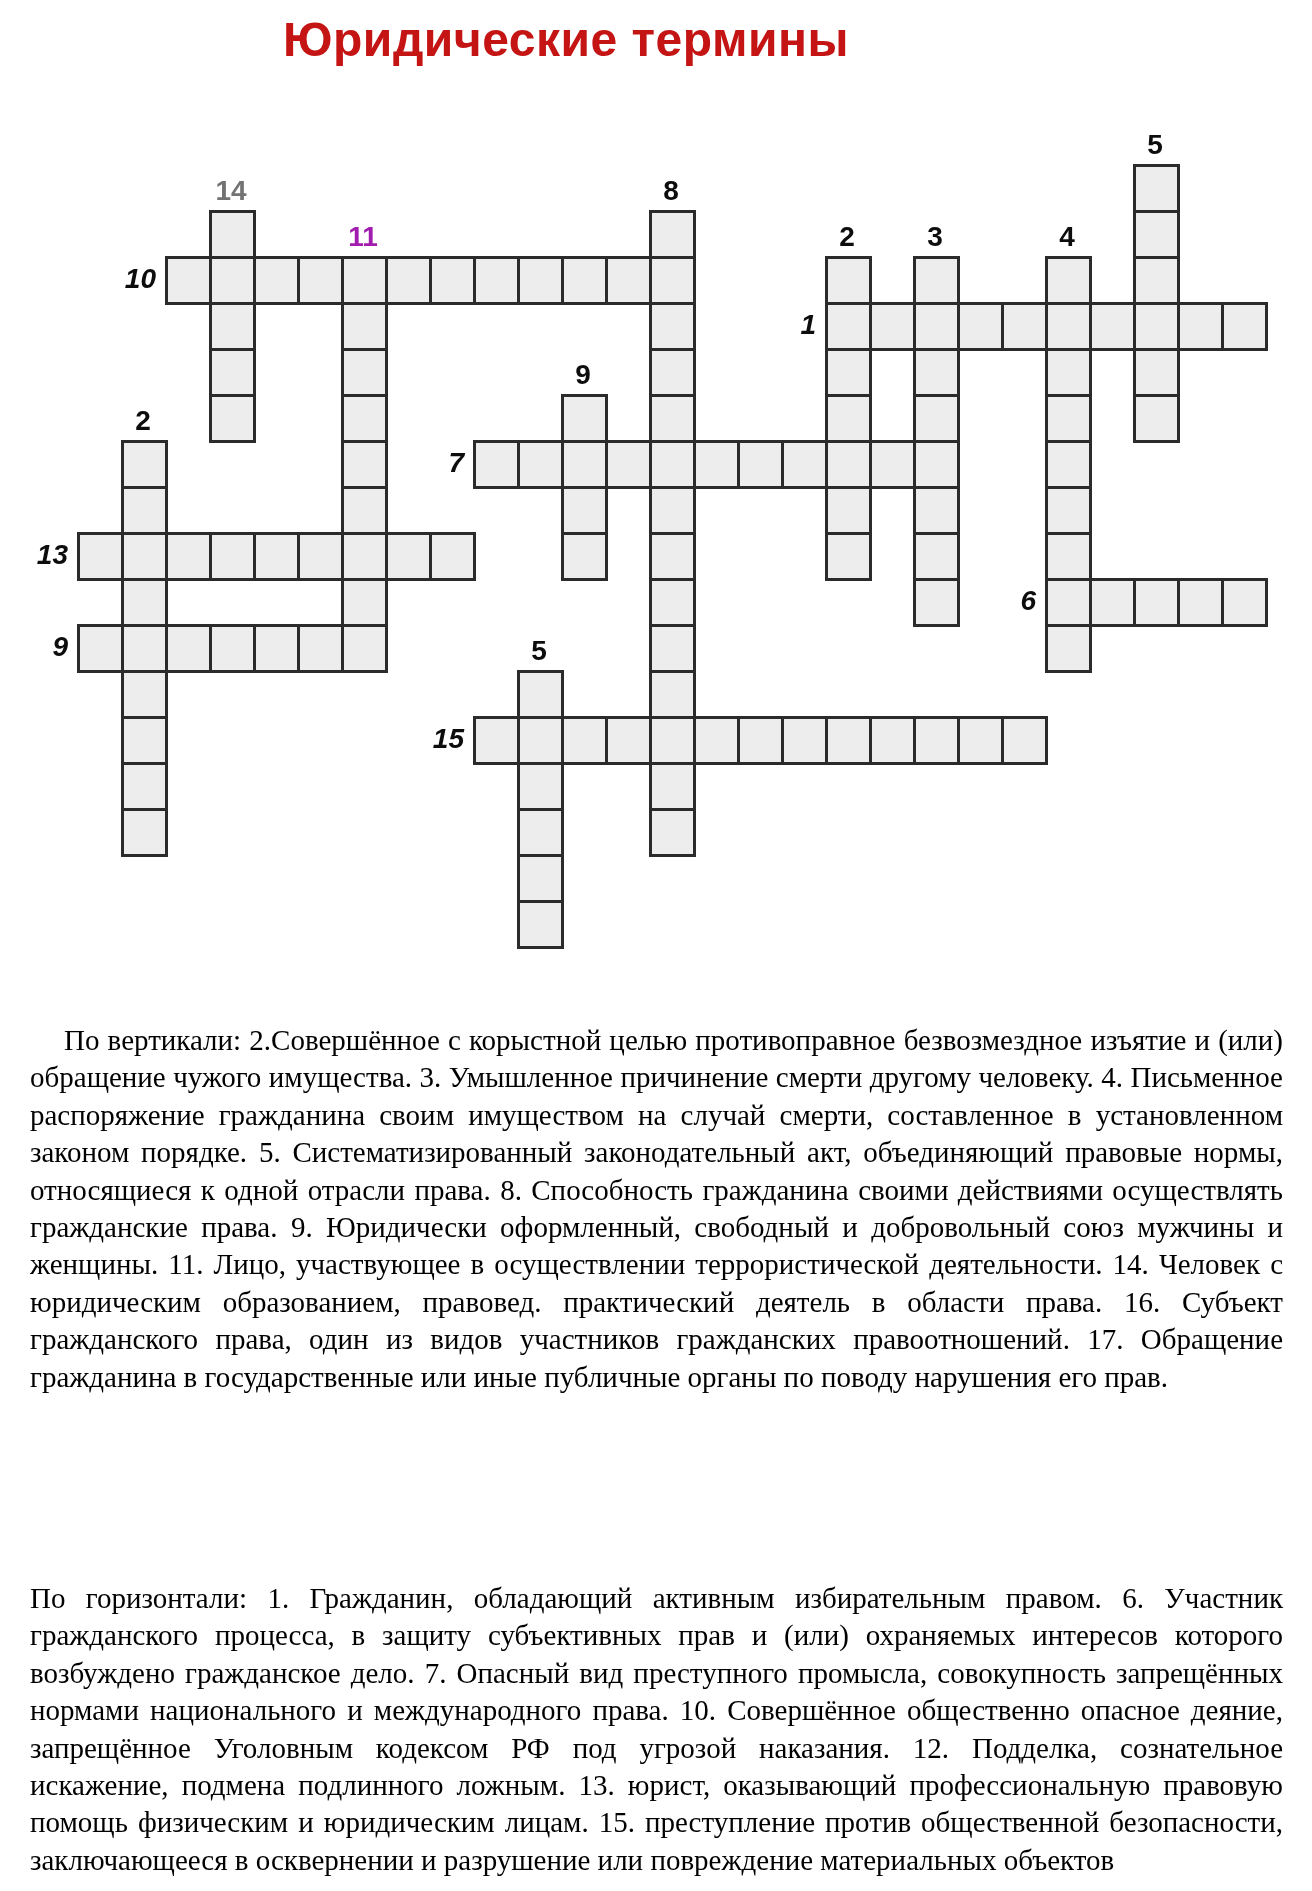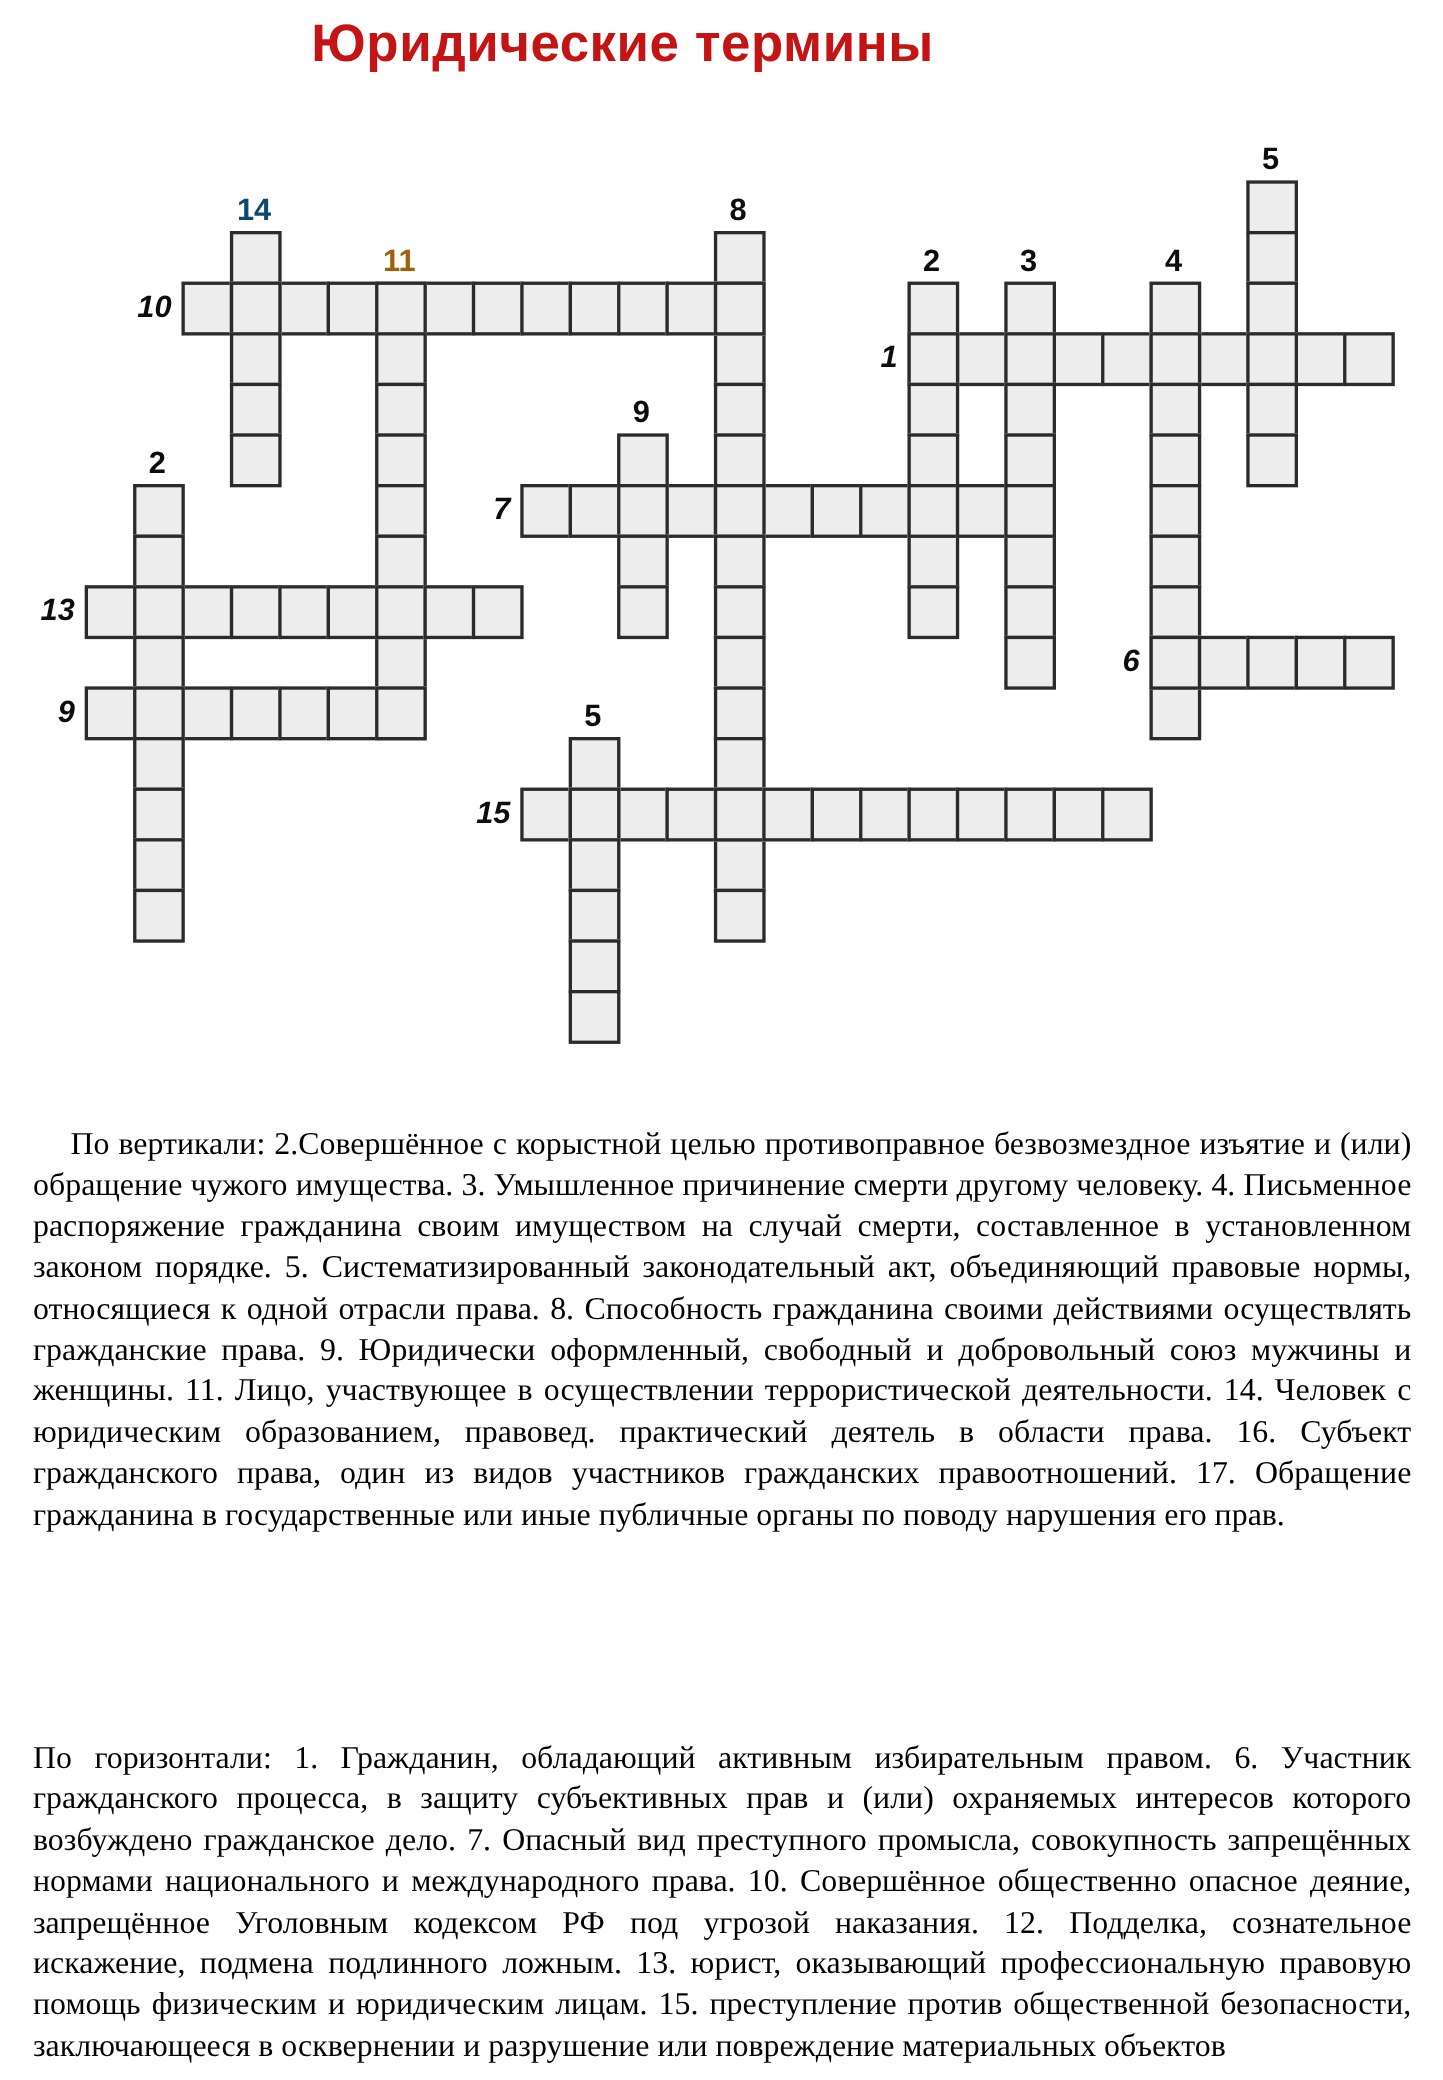--- a/index.html
+++ b/index.html
@@ -155,21 +155,21 @@
     <div class="hlabel" style="color: rgb(13, 13, 13); left: 96px; top: 265px;">10</div>
     <div class="cell" style="left: 341px; top: 256px; width: 47px; height: 49px; background: rgb(237, 237, 237); border-color: rgb(43, 43, 43);"></div>
     <div class="cell" style="left: 341px; top: 302px; width: 47px; height: 49px; background: rgb(237, 237, 237); border-color: rgb(43, 43, 43);"></div>
     <div class="cell" style="left: 341px; top: 348px; width: 47px; height: 49px; background: rgb(237, 237, 237); border-color: rgb(43, 43, 43);"></div>
     <div class="cell" style="left: 341px; top: 394px; width: 47px; height: 49px; background: rgb(237, 237, 237); border-color: rgb(43, 43, 43);"></div>
     <div class="cell" style="left: 341px; top: 440px; width: 47px; height: 49px; background: rgb(237, 237, 237); border-color: rgb(43, 43, 43);"></div>
     <div class="cell" style="left: 341px; top: 486px; width: 47px; height: 49px; background: rgb(237, 237, 237); border-color: rgb(43, 43, 43);"></div>
     <div class="cell" style="left: 341px; top: 532px; width: 47px; height: 49px; background: rgb(237, 237, 237); border-color: rgb(43, 43, 43);"></div>
     <div class="cell" style="left: 341px; top: 578px; width: 47px; height: 49px; background: rgb(237, 237, 237); border-color: rgb(43, 43, 43);"></div>
     <div class="cell" style="left: 341px; top: 624px; width: 47px; height: 49px; background: rgb(237, 237, 237); border-color: rgb(43, 43, 43);"></div>
-    <div class="vlabel" style="color: #a16207; left: 319px; top: 223px;">11</div>
+    <div class="vlabel" style="color: #a21caf; left: 319px; top: 223px;">11</div>
     <div class="cell" style="left: 473px; top: 716px; width: 47px; height: 49px; background: rgb(237, 237, 237); border-color: rgb(43, 43, 43);"></div>
     <div class="cell" style="left: 517px; top: 716px; width: 47px; height: 49px; background: rgb(237, 237, 237); border-color: rgb(43, 43, 43);"></div>
     <div class="cell" style="left: 561px; top: 716px; width: 47px; height: 49px; background: rgb(237, 237, 237); border-color: rgb(43, 43, 43);"></div>
     <div class="cell" style="left: 605px; top: 716px; width: 47px; height: 49px; background: rgb(237, 237, 237); border-color: rgb(43, 43, 43);"></div>
     <div class="cell" style="left: 649px; top: 716px; width: 47px; height: 49px; background: rgb(237, 237, 237); border-color: rgb(43, 43, 43);"></div>
     <div class="cell" style="left: 693px; top: 716px; width: 47px; height: 49px; background: rgb(237, 237, 237); border-color: rgb(43, 43, 43);"></div>
     <div class="cell" style="left: 737px; top: 716px; width: 47px; height: 49px; background: rgb(237, 237, 237); border-color: rgb(43, 43, 43);"></div>
     <div class="cell" style="left: 781px; top: 716px; width: 47px; height: 49px; background: rgb(237, 237, 237); border-color: rgb(43, 43, 43);"></div>
     <div class="cell" style="left: 825px; top: 716px; width: 47px; height: 49px; background: rgb(237, 237, 237); border-color: rgb(43, 43, 43);"></div>
     <div class="cell" style="left: 869px; top: 716px; width: 47px; height: 49px; background: rgb(237, 237, 237); border-color: rgb(43, 43, 43);"></div>
@@ -183,21 +183,21 @@
     <div class="cell" style="left: 209px; top: 624px; width: 47px; height: 49px; background: rgb(237, 237, 237); border-color: rgb(43, 43, 43);"></div>
     <div class="cell" style="left: 253px; top: 624px; width: 47px; height: 49px; background: rgb(237, 237, 237); border-color: rgb(43, 43, 43);"></div>
     <div class="cell" style="left: 297px; top: 624px; width: 47px; height: 49px; background: rgb(237, 237, 237); border-color: rgb(43, 43, 43);"></div>
     <div class="cell" style="left: 341px; top: 624px; width: 47px; height: 49px; background: rgb(237, 237, 237); border-color: rgb(43, 43, 43);"></div>
     <div class="hlabel" style="color: rgb(13, 13, 13); left: 8px; top: 633px;">9</div>
     <div class="cell" style="left: 209px; top: 210px; width: 47px; height: 49px; background: rgb(237, 237, 237); border-color: rgb(43, 43, 43);"></div>
     <div class="cell" style="left: 209px; top: 256px; width: 47px; height: 49px; background: rgb(237, 237, 237); border-color: rgb(43, 43, 43);"></div>
     <div class="cell" style="left: 209px; top: 302px; width: 47px; height: 49px; background: rgb(237, 237, 237); border-color: rgb(43, 43, 43);"></div>
     <div class="cell" style="left: 209px; top: 348px; width: 47px; height: 49px; background: rgb(237, 237, 237); border-color: rgb(43, 43, 43);"></div>
     <div class="cell" style="left: 209px; top: 394px; width: 47px; height: 49px; background: rgb(237, 237, 237); border-color: rgb(43, 43, 43);"></div>
-    <div class="vlabel" style="color: #0c4a6e; left: 187px; top: 177px;">14</div>
+    <div class="vlabel" style="color: #737373; left: 187px; top: 177px;">14</div>
     <div class="cell" style="left: 77px; top: 532px; width: 47px; height: 49px; background: rgb(237, 237, 237); border-color: rgb(43, 43, 43);"></div>
     <div class="cell" style="left: 121px; top: 532px; width: 47px; height: 49px; background: rgb(237, 237, 237); border-color: rgb(43, 43, 43);"></div>
     <div class="cell" style="left: 165px; top: 532px; width: 47px; height: 49px; background: rgb(237, 237, 237); border-color: rgb(43, 43, 43);"></div>
     <div class="cell" style="left: 209px; top: 532px; width: 47px; height: 49px; background: rgb(237, 237, 237); border-color: rgb(43, 43, 43);"></div>
     <div class="cell" style="left: 253px; top: 532px; width: 47px; height: 49px; background: rgb(237, 237, 237); border-color: rgb(43, 43, 43);"></div>
     <div class="cell" style="left: 297px; top: 532px; width: 47px; height: 49px; background: rgb(237, 237, 237); border-color: rgb(43, 43, 43);"></div>
     <div class="cell" style="left: 341px; top: 532px; width: 47px; height: 49px; background: rgb(237, 237, 237); border-color: rgb(43, 43, 43);"></div>
     <div class="cell" style="left: 385px; top: 532px; width: 47px; height: 49px; background: rgb(237, 237, 237); border-color: rgb(43, 43, 43);"></div>
     <div class="cell" style="left: 429px; top: 532px; width: 47px; height: 49px; background: rgb(237, 237, 237); border-color: rgb(43, 43, 43);"></div>
     <div class="hlabel" style="color: rgb(13, 13, 13); left: 8px; top: 541px;">13</div>

